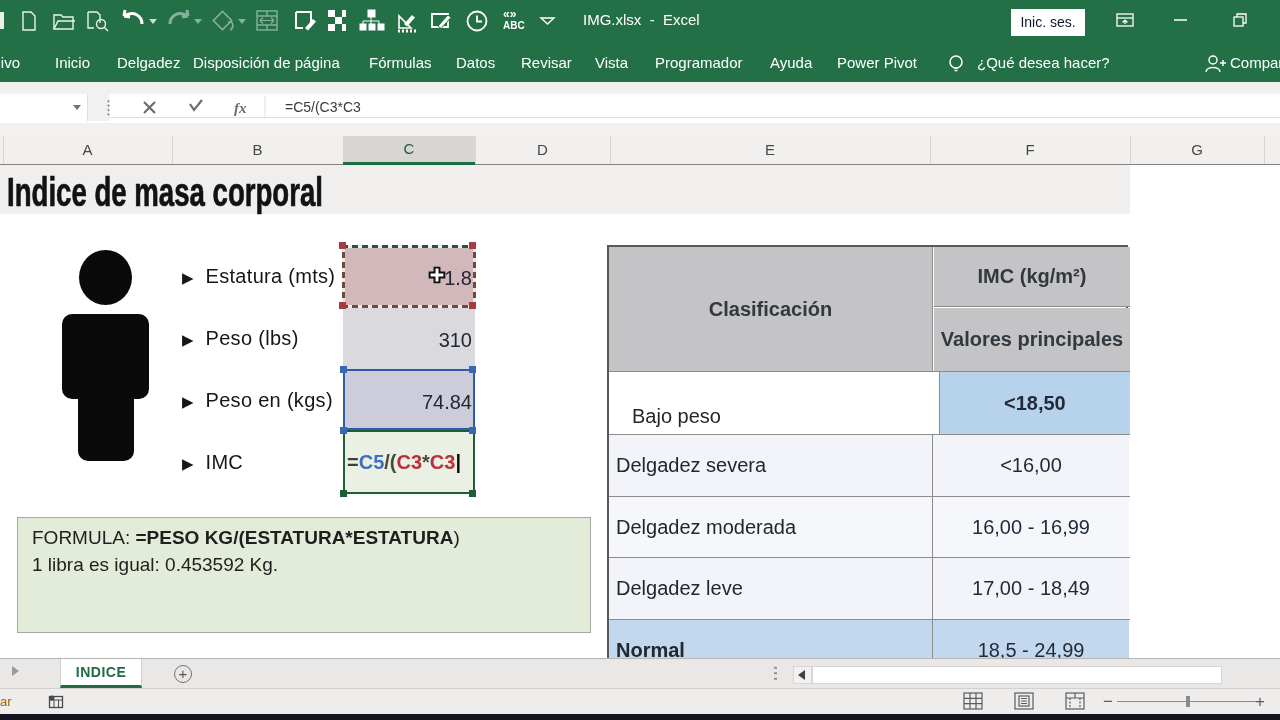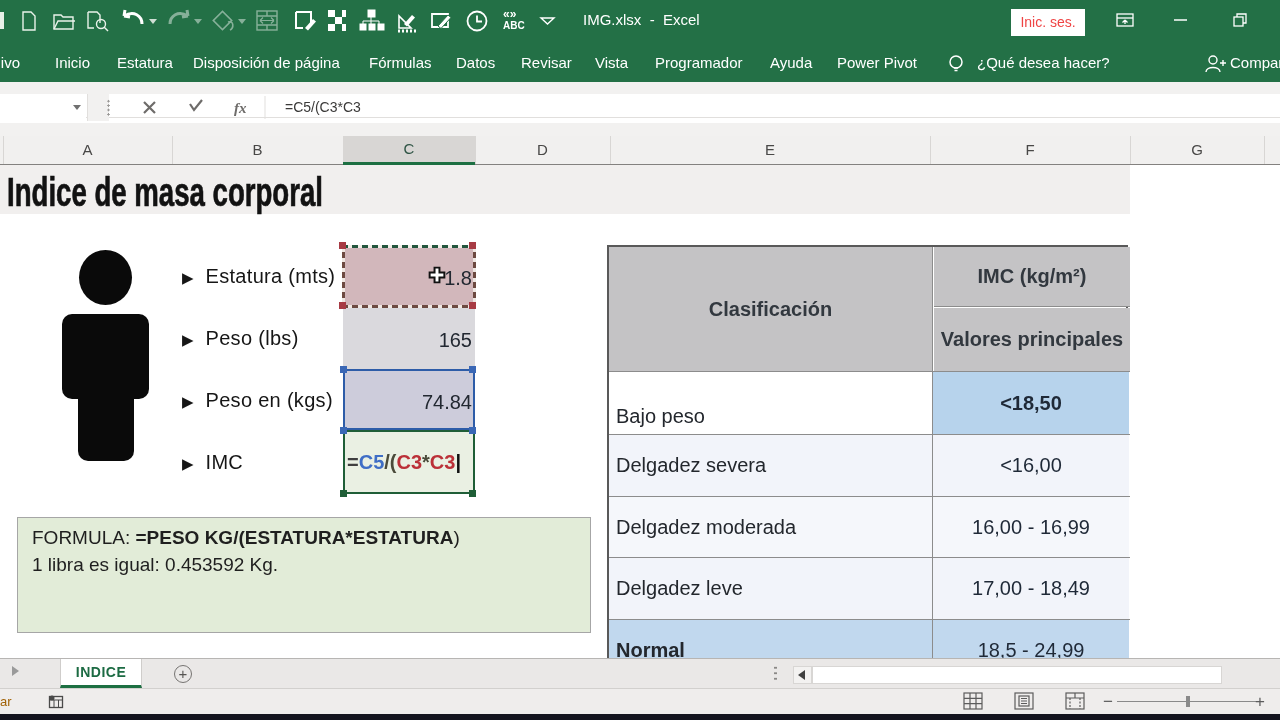--- a/index.html
+++ b/index.html
@@ -112,36 +112,36 @@
 
     <circle cx="477" cy="21" r="9.5" stroke="#ffffff" fill="none" stroke-width="1.8"></circle>
     <path d="M477 15.5 v6 h5" stroke="#ffffff" fill="none" stroke-width="1.8"></path>
 
     <text x="503" y="18" font-size="12" fill="#ffffff" font-weight="bold" font-family="Liberation Sans">«»</text>
     <text x="503" y="29" font-size="10" fill="#ffffff" font-weight="bold" font-family="Liberation Sans">ABC</text>
 
     <path d="M541 18 h13 l-6.5 6 z" fill="none" stroke="#ffffff" stroke-width="1.4"></path>
   </svg>
   <div class="abs" style="left:583px;top:11px;font-size:15px;color:#fff;">IMG.xlsx&nbsp;&nbsp;-&nbsp;&nbsp;Excel</div>
-  <div class="abs" style="left:1011px;top:9px;width:74px;height:27px;background:#fff;color:#ef4444;font-size:14px;text-align:center;line-height:27px;">Inic. ses.</div>
+  <div class="abs" style="left:1011px;top:9px;width:74px;height:27px;background:#fff;color:#0f172a;font-size:14px;text-align:center;line-height:27px;">Inic. ses.</div>
   <svg class="abs" style="left:1100px;top:0;" width="180" height="44" viewBox="0 0 180 44">
     <g stroke="#ffffff" fill="none" stroke-width="1.3">
       <rect x="17" y="14" width="16" height="12"></rect>
       <path d="M17 18 h16"></path>
       <path d="M25 24 v-4 m0 0 l-2.5 2.5 m2.5 -2.5 l2.5 2.5"></path>
       <path d="M74 20 h13" stroke-width="1.5"></path>
       <rect x="134" y="17" width="9" height="9"></rect>
       <path d="M137 17 v-3 h9 v9 h-3"></path>
     </g>
   </svg>
 </div>
 <div class="abs" id="tabrow">
   <div class="tab" style="left:-30px;">Archivo</div>
   <div class="tab" style="left:55px;">Inicio</div>
-  <div class="tab" style="left:117px;">Estatura</div>
+  <div class="tab" style="left:117px;">Delgadez</div>
   <div class="tab" style="left:193px;">Disposición de página</div>
   <div class="tab" style="left:369px;">Fórmulas</div>
   <div class="tab" style="left:456px;">Datos</div>
   <div class="tab" style="left:521px;">Revisar</div>
   <div class="tab" style="left:595px;">Vista</div>
   <div class="tab" style="left:655px;">Programador</div>
   <div class="tab" style="left:770px;">Ayuda</div>
   <div class="tab" style="left:837px;">Power Pivot</div>
   <svg class="abs" style="left:944px;top:8px;" width="24" height="24" viewBox="0 0 24 24">
     <circle cx="12" cy="10" r="6" stroke="#fff" fill="none" stroke-width="1.5"></circle>
@@ -220,38 +220,38 @@
 
   <div class="handle-b" style="left:340px;top:201px;"></div>
   <div class="handle-b" style="left:469px;top:201px;"></div>
   <div class="handle-b" style="left:340px;top:262px;"></div>
   <div class="handle-b" style="left:469px;top:262px;"></div>
 
   <div class="handle-g" style="left:340px;top:325px;"></div>
   <div class="handle-g" style="left:469px;top:325px;"></div>
 
   <div class="abs val" style="top:102px;">1.8</div>
-  <div class="abs val" style="top:164px;">165</div>
+  <div class="abs val" style="top:164px;">310</div>
   <div class="abs val" style="top:226px;">74.84</div>
   <div class="abs" style="left:347px;top:286px;font-size:20px;font-weight:bold;white-space:nowrap;"><span style="color:#3f3f3f;">=</span><span style="color:#3f6ec6;">C5</span><span style="color:#4a4a3a;">/(</span><span style="color:#bb3038;">C3</span><span style="color:#4a4a3a;">*</span><span style="color:#bb3038;">C3</span><span style="color:#111;">|</span></div>
 
   <svg class="abs" style="left:428px;top:101px;" width="18" height="18" viewBox="0 0 22 22">
     <path d="M8 2 h6 v6 h6 v6 h-6 v6 h-6 v-6 h-6 v-6 h6 z" fill="#ffffff" stroke="#111" stroke-width="2.4"></path>
   </svg>
 
   <div class="abs" style="left:17px;top:352px;width:574px;height:116px;background:#e2ecd8;border:1px solid #a6a6a6;padding:6px 0 0 14px;font-size:19px;color:#1f1f1f;line-height:27px;">
     FORMULA: <b>=PESO KG/(ESTATURA*ESTATURA</b>)<br>1 libra es igual: 0.453592 Kg.
   </div>
 
   <div class="abs" id="imctable">
     <div class="abs" style="left:325px;top:0;width:196px;height:60px;background:#c4c3c5;border-bottom:1px solid #8c8c8c;display:flex;align-items:center;justify-content:center;font-weight:bold;font-size:20px;color:#32383f;">IMC (kg/m²)</div>
     <div class="abs" style="left:0;top:0;width:324px;height:124px;background:#c4c3c5;border-right:1px solid #8c8c8c;display:flex;align-items:center;justify-content:center;font-weight:bold;font-size:20px;color:#32383f;">Clasificación</div>
     <div class="abs" style="left:325px;top:61px;width:196px;height:63px;background:#c4c3c5;display:flex;align-items:center;justify-content:center;font-weight:bold;font-size:20px;color:#32383f;">Valores principales</div>
 
-    <div class="trow" style="top:124px;height:63px;">
+    <div class="trow" style="top:124px;height:63px;padding-left:16px;">
         <div class="tl" style="background:#fff;align-items:flex-end;padding-bottom:6px;">Bajo peso</div>
         <div class="tr" style="background:#b7d3ec;font-weight:bold;">&lt;18,50</div>
       </div>
     <div class="trow" style="top:187px;height:62px;">
         <div class="tl" style="background:#f2f4fa;">Delgadez severa</div>
         <div class="tr" style="background:#f2f4fa;">&lt;16,00</div>
       </div>
     <div class="trow" style="top:249px;height:61px;">
         <div class="tl" style="background:#f5f7fb;">Delgadez moderada</div>
         <div class="tr" style="background:#f5f7fb;">16,00 - 16,99</div>

